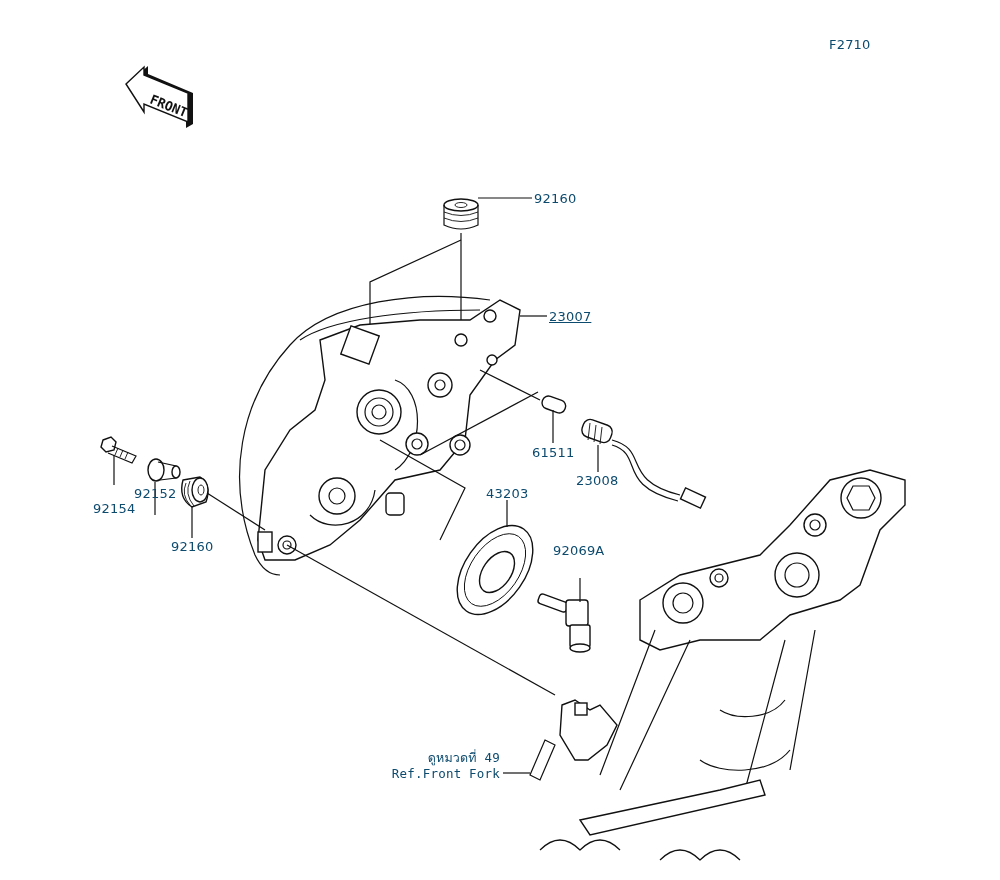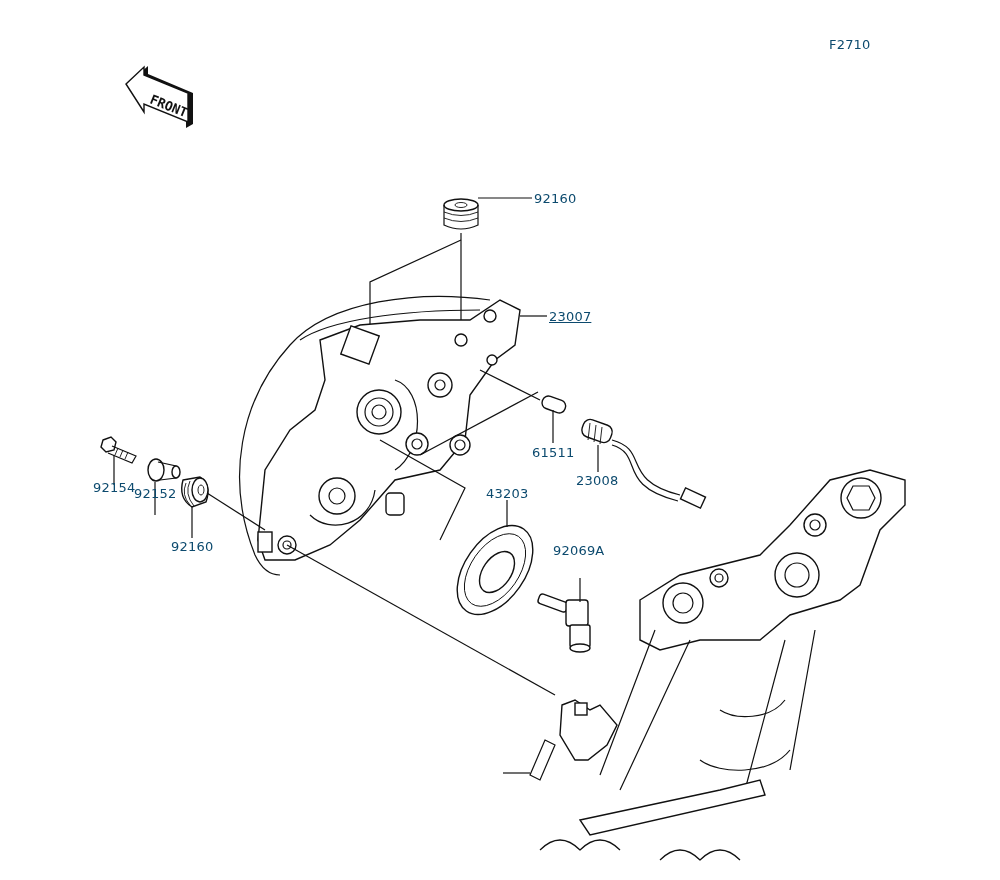--- a/index.html
+++ b/index.html
@@ -153,18 +153,22 @@
   <div class="lbl" style="left:829px;top:38px;">F2710</div>
   <span style="position:absolute;left:0;top:0;width:0;height:0;overflow:hidden;">FRONT</span>
 
   
   <div class="lbl part-label" style="left:534px;top:192px;">92160</div>
   <div class="lbl part-label" style="left:549px;top:310px;text-decoration:underline;">23007</div>
   <div class="lbl part-label" style="left:532px;top:446px;">61511</div>
   <div class="lbl part-label" style="left:576px;top:474px;">23008</div>
   <div class="lbl part-label" style="left:486px;top:487px;">43203</div>
   <div class="lbl part-label" style="left:553px;top:544px;">92069A</div>
-  <div class="lbl part-label" style="left:93px;top:481px;">92154</div>
+  <div class="lbl part-label" style="left:93px;top:502px;">92154</div>
   <div class="lbl part-label" style="left:134px;top:487px;">92152</div>
   <div class="lbl part-label" style="left:171px;top:540px;">92160</div>
 
   
+  <div class="lbl ref" style="left:380px;top:750px;width:120px;">
+    <div>ดูหมวดที่ 49</div>
+    <div>Ref.Front Fork</div>
+  </div>
 </div>
 
 </body></html>

